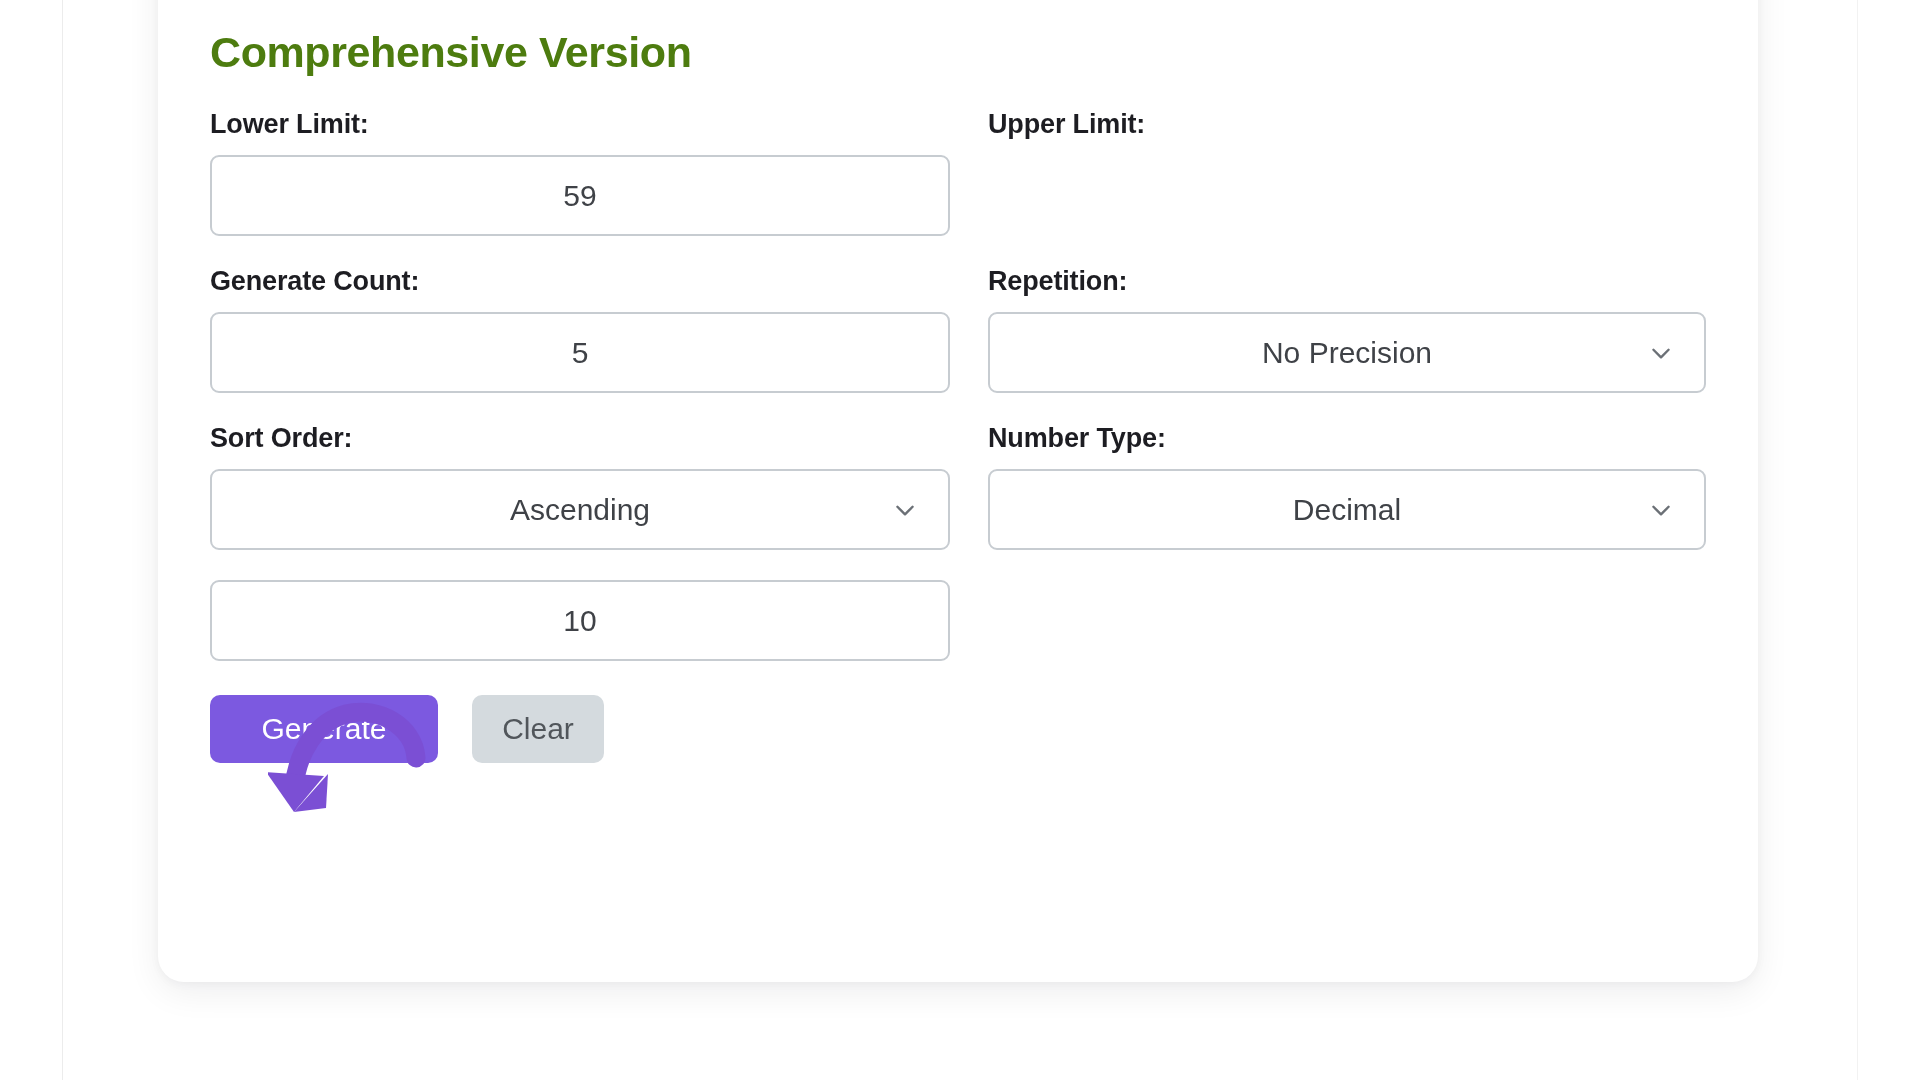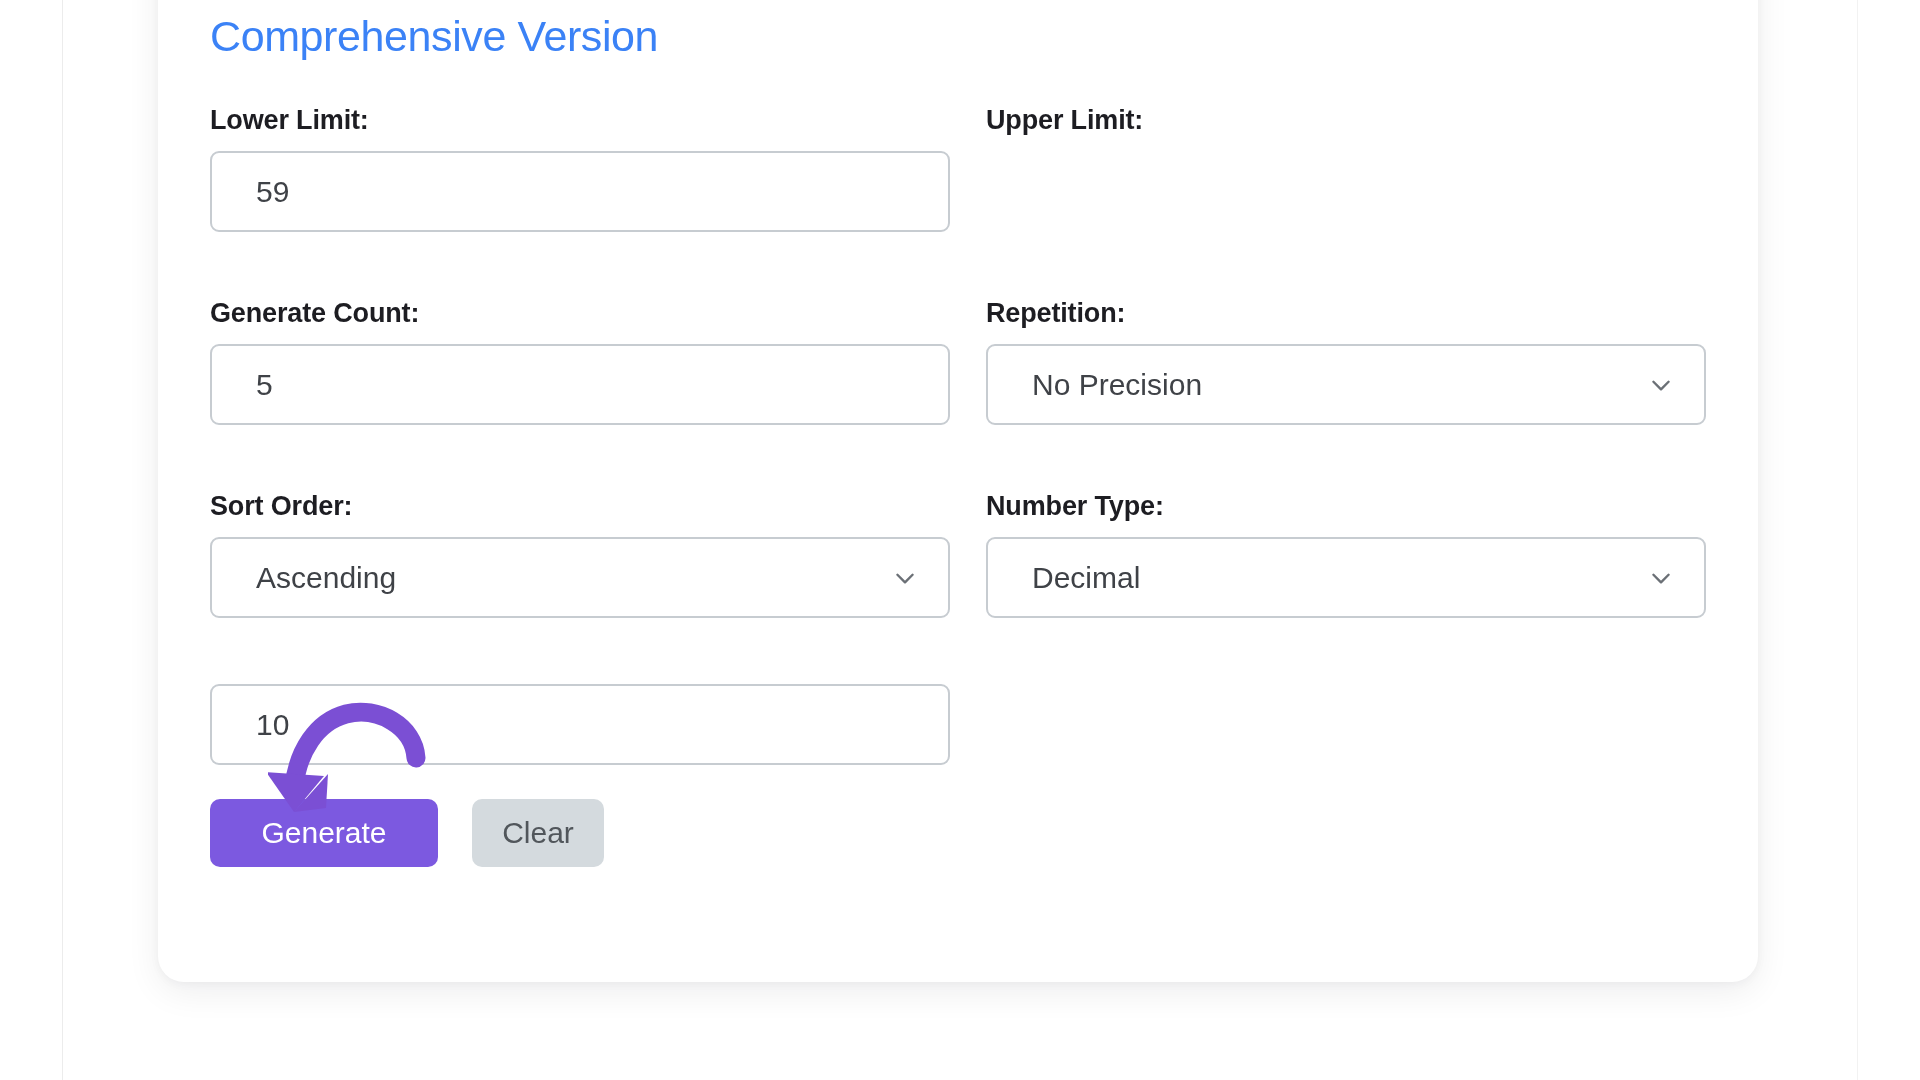--- a/index.html
+++ b/index.html
@@ -50,35 +50,34 @@
 
   .card-inner {
     position: absolute;
     left: 52px;
     top: 62px;
     right: 52px;
   }
 
   .card-title {
     font-size: 43px;
-    font-weight: normal;
-    color: #3b82f6;
+    font-weight: bold;
+    color: #4d7c0f;
     letter-spacing: -0.4px;
     line-height: 1.05;
-    margin-top: 14px;
+    margin-top: 30px;
   }
 
   
   .form-grid {
     display: grid;
     grid-template-columns: 740px 1fr;
     column-gap: 38px;
     row-gap: 0;
-    margin-top: 46px;
-    gap: 36px;
+    margin-top: 34px;
   }
 
   .field {
     margin-bottom: 30px;
   }
 
   .field-label {
     font-size: 27px;
     font-weight: bold;
     color: #1d1d22;
@@ -88,21 +87,22 @@
   }
 
   .control {
     position: relative;
     height: 81px;
     border: 2px solid #c7ccd1;
     border-radius: 9px;
     background: #ffffff;
     display: flex;
     align-items: center;
-    padding: 0 44px;
+    padding: 0 32px;
+    justify-content: center;
   }
 
   .control-value {
     font-size: 30px;
     color: #3f4247;
     line-height: 1;
   }
 
   .select .control-value {
     color: #3f4247;

